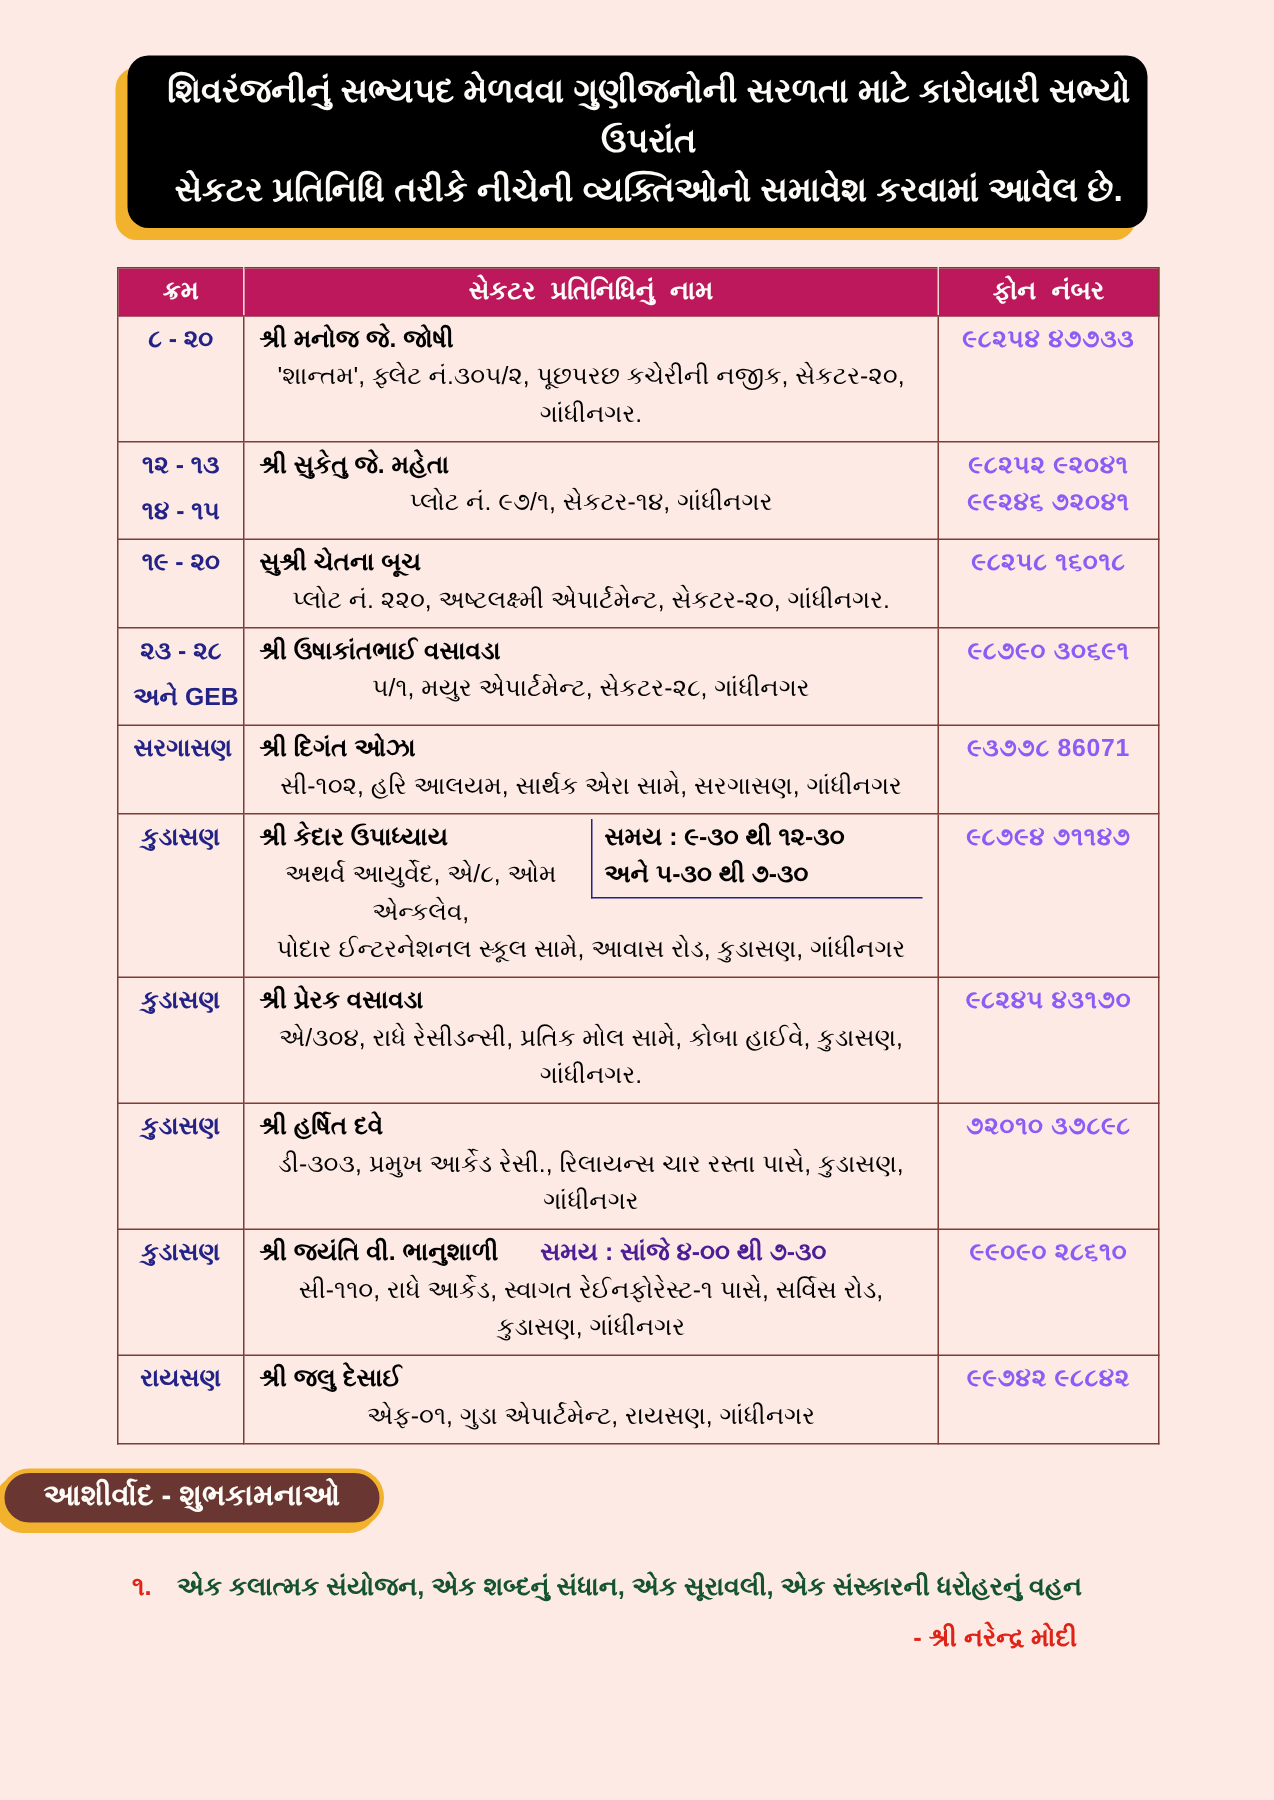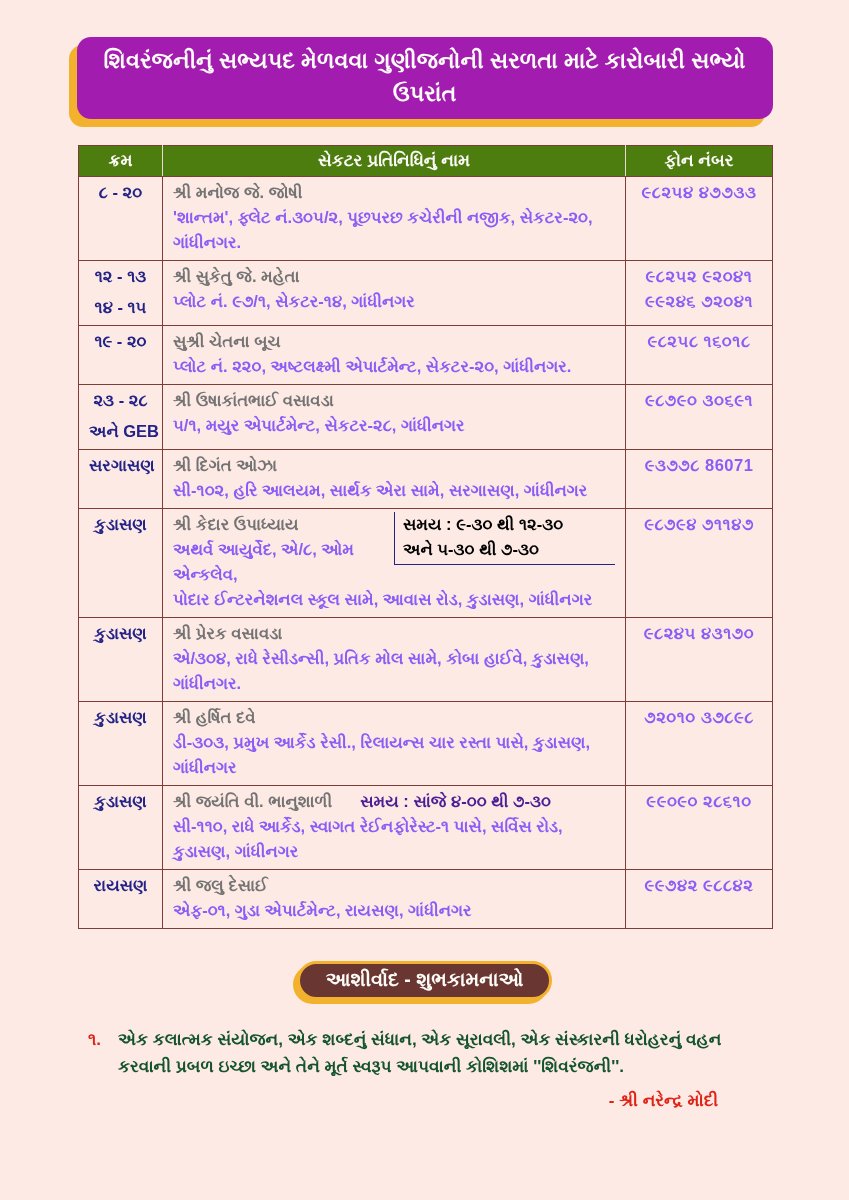--- a/index.html
+++ b/index.html
@@ -9,84 +9,85 @@
     font-family:"Liberation Sans","DejaVu Sans",sans-serif;
     -webkit-font-smoothing:antialiased;
     overflow:hidden;
   }
   .page{position:relative;width:849px;height:1200px;}
 
   
   .banner{
     margin:37px auto 0 auto;
     width:664px;
-    background:#a21caf;
+    background:#000000;
     border-radius:14px;
     box-shadow:-8px 8px 0 #f2b22e;
     color:#fdfcf8;
     text-align:center;
     font-weight:bold;
     font-size:22.5px;
     line-height:33px;
-    padding:7px 16px 9px 16px;
+    padding:7px 0 9px 16px;
   }
 
   
   table.reps{
     border-collapse:collapse;
     margin:26px 0 0 78px;
     width:694px;
     table-layout:fixed;
   }
   table.reps td, table.reps th{
     border:1.6px solid #7d3c35;
     vertical-align:top;
     padding:3px 10px 5px 10px;
   }
   table.reps th{
-    background:#4d7c0f;
+    background:#be185d;
     color:#fdfcf8;
     font-size:17px;
     font-weight:bold;
     padding:5px 8px;
     border-left:1.5px solid #e9d9cf;
     border-right:1.5px solid #e9d9cf;
     border-top:1.6px solid #7d3c35;
     border-bottom:1.6px solid #7d3c35;
+    font-family:Liberation Mono, monospace;
   }
   table.reps th:first-child{border-left:1.6px solid #7d3c35;}
   table.reps th:last-child{border-right:1.6px solid #7d3c35;}
   col.c1{width:84px;} col.c2{width:463px;} col.c3{width:147px;}
 
   .kram{
     color:#232287;font-weight:bold;font-size:16.5px;
     text-align:center;line-height:25px;margin-top:18px;
   }
   .kram .kram-line{white-space:nowrap;}
   .kram .kram-line + .kram-line{margin-top:6px;}
   .namecell{font-size:16.5px;line-height:25px;}
-  .rep{color:#737373;font-weight:bold;}
+  .rep{color:#000000;font-weight:bold;}
   .timeinline{color:#4c1d95;font-weight:bold;margin-left:28px;}
-  .addr{color:#8b5cf6;font-weight:bold;}
+  .addr{color:#000000;font-weight:normal;text-align:center;}
   .timebox{
     float:right;
     width:212px;
     color:#000000;font-weight:bold;
     border-left:1.6px solid #232287;
     border-bottom:1.6px solid #232287;
     padding:0 0 2px 8px;
     margin:0 0 4px 6px;
   }
   .phone{
     color:#8b5cf6;font-weight:bold;font-size:16.5px;
     text-align:center;line-height:25px;letter-spacing:.5px;
   }
 
   
-  .badge-wrap{text-align:center;margin-top:32px;}
+  .badge-wrap{margin-top:16px;}
   .badge{
     display:inline-block;
     background:#6a3632;
     color:#fdfcf8;
     font-weight:bold;
     font-size:19.5px;
     border:3px solid #f2b22e;
     box-shadow:-4px 4px 0 #f2b22e;
     border-radius:22px;
     padding:4px 26px 6px 26px;
@@ -110,20 +111,21 @@
   .quote:nth-child(2) .qattr{padding-right:4px;}
   .quote:nth-child(3) .qattr{padding-right:18px;}
 </style>
 </head>
 <body>
 
 <div class="page">
 
   <div class="banner">
     <div>શિવરંજનીનું સભ્યપદ મેળવવા ગુણીજનોની સરળતા માટે કારોબારી સભ્યો ઉપરાંત</div>
+    <div>સેકટર પ્રતિનિધિ તરીકે નીચેની વ્યક્તિઓનો સમાવેશ કરવામાં આવેલ છે.</div>
   </div>
 
   <table class="reps">
     <colgroup>
         <col class="c1">
         <col class="c2">
         <col class="c3">
       </colgroup>
     <thead>
       <tr>
@@ -267,20 +269,19 @@
 
   <div class="badge-wrap">
     <span class="badge">આશીર્વાદ - શુભકામનાઓ</span>
   </div>
 
   <div class="quotes">
     <div class="quote">
       <div class="qnum">૧.</div>
       <div class="qbody">
         <div class="qline">એક કલાત્મક સંયોજન, એક શબ્દનું સંધાન, એક સૂરાવલી, એક સંસ્કારની ધરોહરનું વહન</div>
-        <div class="qline">કરવાની પ્રબળ ઇચ્છા અને તેને મૂર્ત સ્વરૂપ આપવાની કોશિશમાં ''શિવરંજની''.</div>
         <div class="qattr">- શ્રી નરેન્દ્ર મોદી</div>
       </div>
     </div>
 
   </div>
 
 </div>
 
 </body></html>

